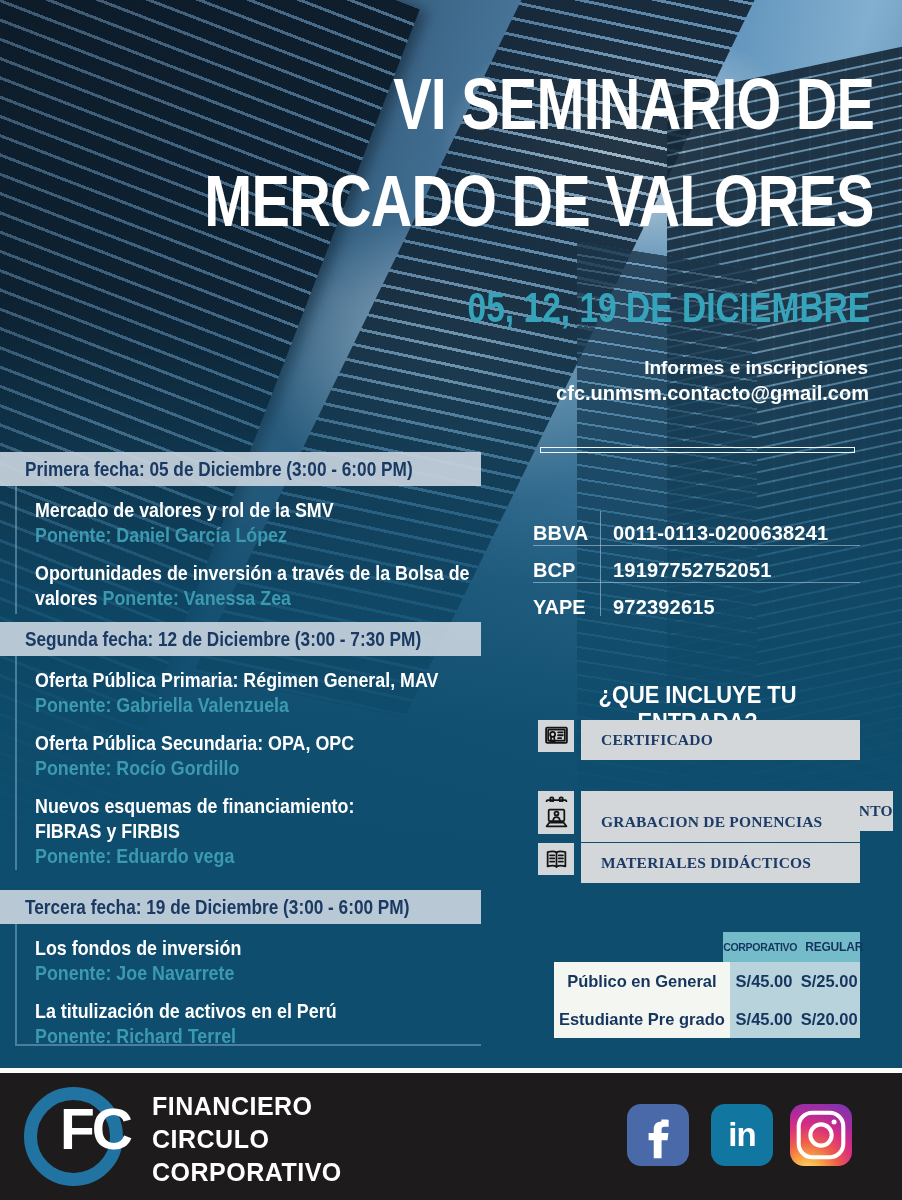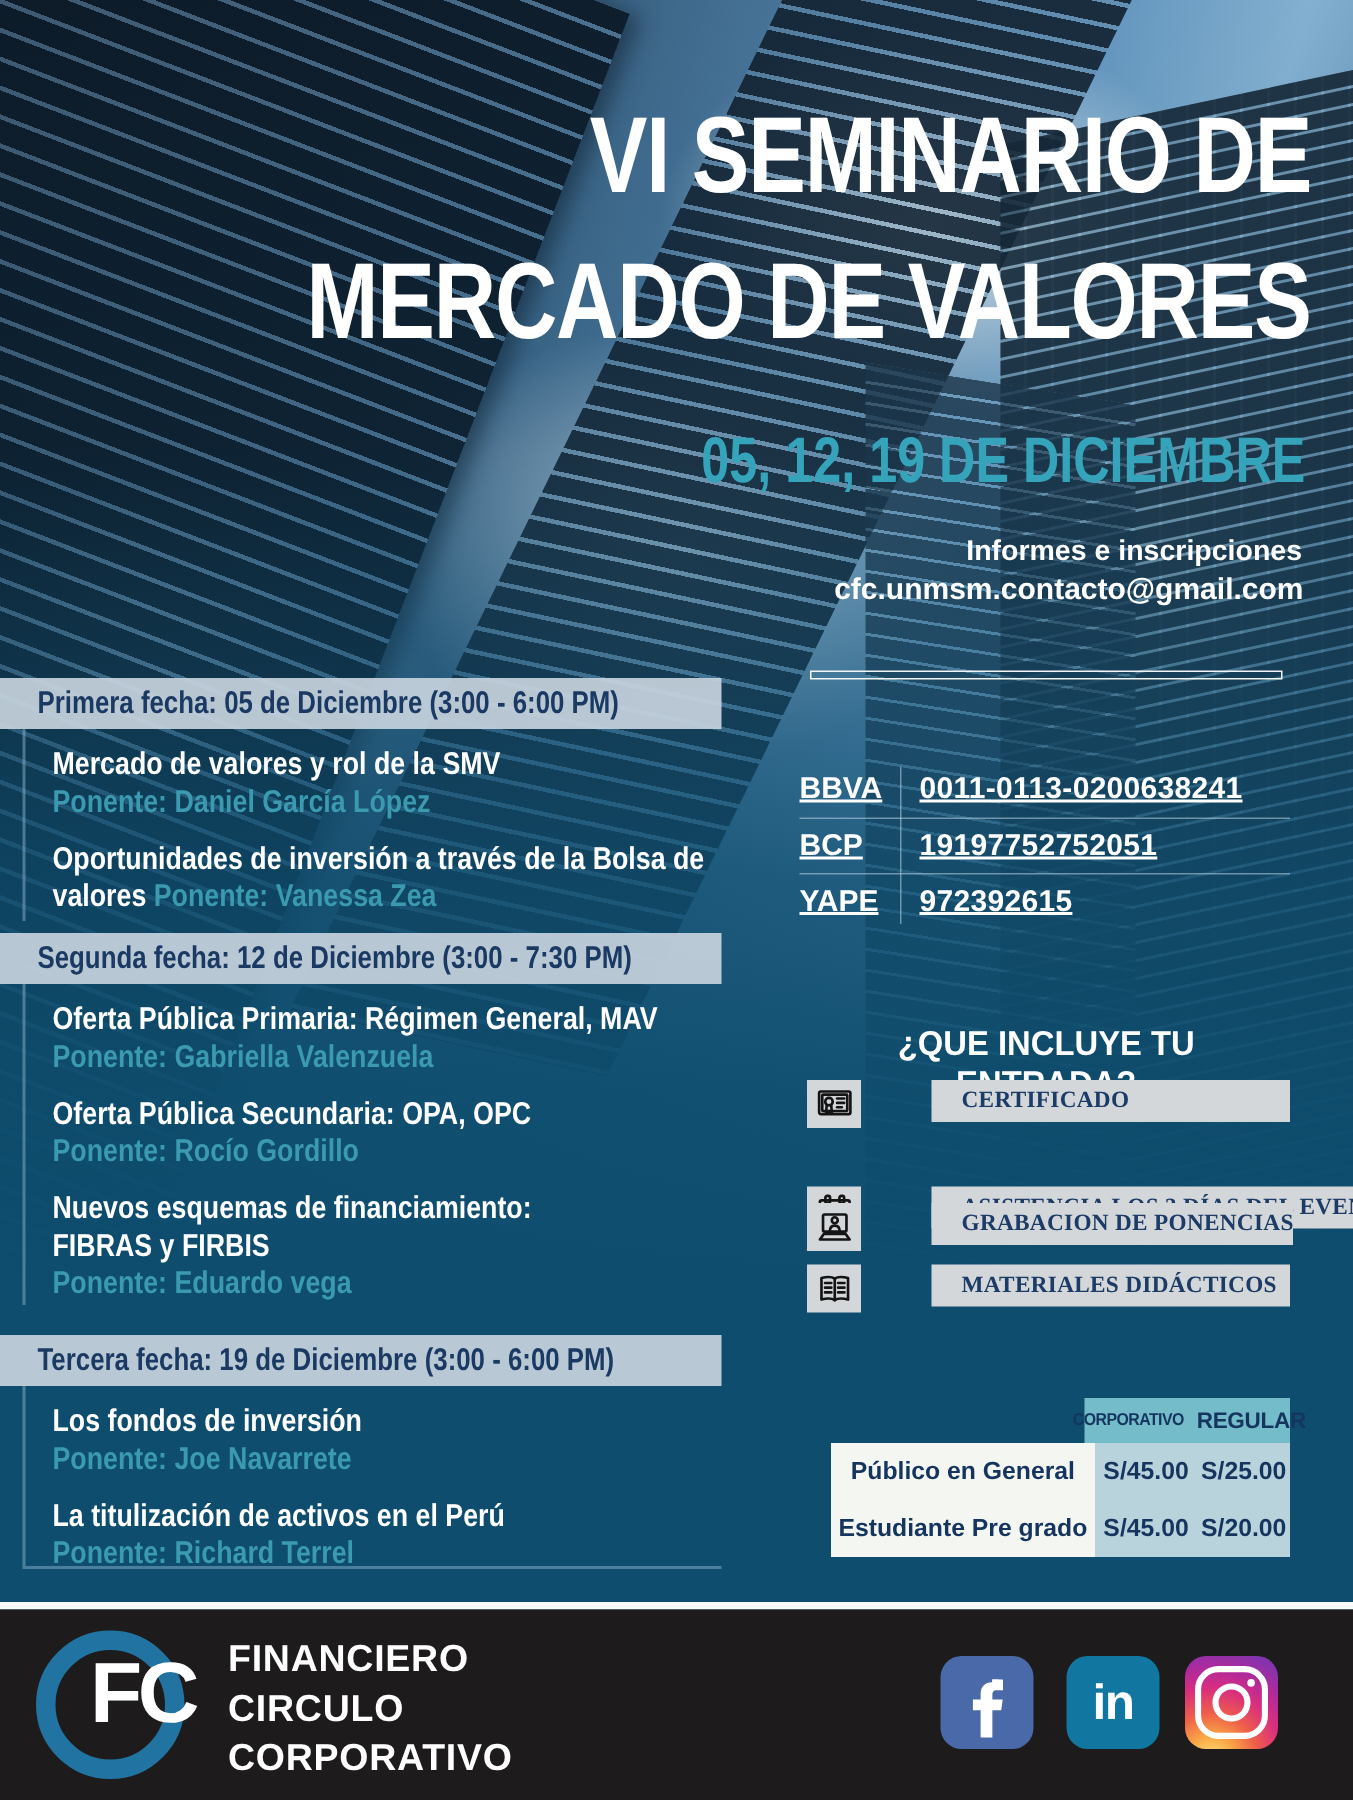--- a/index.html
+++ b/index.html
@@ -44,21 +44,21 @@
     white-space:nowrap; transform:scaleX(.78); transform-origin:100% 50%; }
   .info-heading { position:absolute; right:34px; top:357px; color:#fff; font-size:19px; white-space:nowrap; }
   .info-email   { position:absolute; right:33px; top:382px; color:#fff; font-size:20px; white-space:nowrap; }
 
   
   .dep-rule { position:absolute; left:540px; top:447px; width:315px; height:6px;
     border:1.5px solid #f2f5f7; background:transparent; }
   .dep-heading { position:absolute; left:540px; top:460px; width:315px; text-align:center;
     color:#fff; font-size:22px; }
   .dep-table { position:absolute; left:533px; top:508px; width:327px; }
-  .dep-row { display:flex; align-items:center; height:37px; color:#fff;text-decoration:underline; }
+  .dep-row { display:flex; align-items:flex-end; height:37px; color:#fff; }
   .dep-row + .dep-row { border-top:1px solid rgba(185,212,228,.55); }
   .dep-bank { width:80px; font-size:20px; }
   .dep-num  { font-size:20px; letter-spacing:.2px; }
   .dep-vline { position:absolute; left:67px; top:3px; bottom:3px; width:1px; background:rgba(185,212,228,.55); }
 
   
   .section { position:absolute; left:0; width:481px; }
   .sec-1 { top:452px; } .sec-2 { top:622px; } .sec-3 { top:890px; }
   .sec-bar { height:34px; background:rgba(199,211,221,.92); display:flex; align-items:center; padding-left:25px; }
   .sec-bar span { color:#1b3a63; font-size:21px; white-space:nowrap; transform:scaleX(.82); transform-origin:left center; }
@@ -68,34 +68,34 @@
   .sec-3 .sec-body { height:122px; border-bottom:2px solid rgba(150,190,215,.45); }
   .talks { width:545px; transform:scaleX(.85); transform-origin:left top; }
   .talk { margin-bottom:13px; }
   .talk p { font-size:21px; line-height:25px; }
   .t-title { color:#fff; }
   .t-speaker { color:#3b9ab0; }
 
   
   .inc-heading { position:absolute; left:535px; top:682px; width:325px; text-align:center;
     color:#fff; font-size:23px; transform:scaleX(.95); }
-  .inc-item { position:absolute; left:538px; width:322px; height:28px; display:flex;gap:40px; }
+  .inc-item { position:absolute; left:538px; width:322px; height:40px; display:flex; }
   .inc-1 { top:720px; } .inc-2 { top:791px; } .inc-3 { top:802px; } .inc-4 { top:843px; }
   .inc-icon { width:36px; height:32px; background:#d3d7da; display:flex; align-items:center; justify-content:center; flex:none; }
   .inc-icon svg { width:25px; height:25px; stroke:#141414; fill:none; stroke-width:1.7; stroke-linecap:round; stroke-linejoin:round; }
   .inc-bar { flex:1; margin-left:7px; background:#d3d7da; display:flex; align-items:center; padding-left:20px; }
   .inc-bar span { color:#1c3b66; font-family:"Liberation Serif", serif; font-weight:bold;
     font-size:15.5px; letter-spacing:.2px; white-space:nowrap; }
 
   
   .price { position:absolute; left:538px; top:932px; width:322px; }
   .price-header { margin-left:185px; width:137px; height:30px; background:#74bcca;
     display:flex; align-items:center; justify-content:center; gap:5px; }
   .price-header .ph-c { color:#15355e; font-size:11.5px; letter-spacing:-.4px; transform:scaleX(.92); }
-  .price-header .ph-r { color:#15355e; font-size:15px; letter-spacing:-.2px; }
+  .price-header .ph-r { color:#15355e; font-size:12px; letter-spacing:-.2px; }
   .price-row { display:flex; height:38px;padding-left:16px; }
   .pr-label { width:185px; background:#f4f6f2; display:flex; align-items:center; justify-content:center;
     color:#15355e; font-size:16.5px; }
   .pr-corp { width:72px; background:#b9d3dd; display:flex; align-items:center; justify-content:center;
     color:#15355e; font-size:16.5px; }
   .pr-reg { width:65px; background:#b9d3dd; display:flex; align-items:center; justify-content:center;
     color:#15355e; font-size:16.5px; }
 
   
   .strip { position:absolute; left:0; top:1068px; width:902px; height:5px; background:#fafbfb; }

